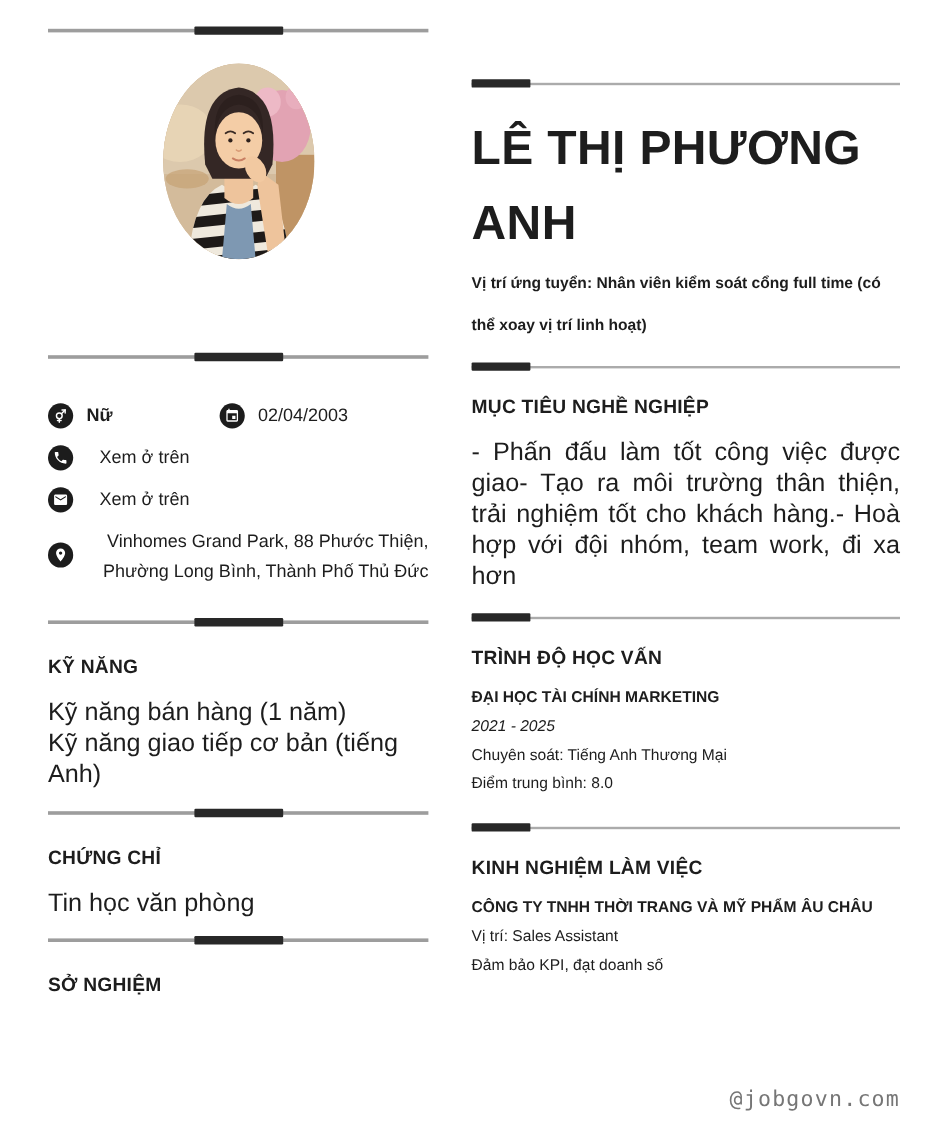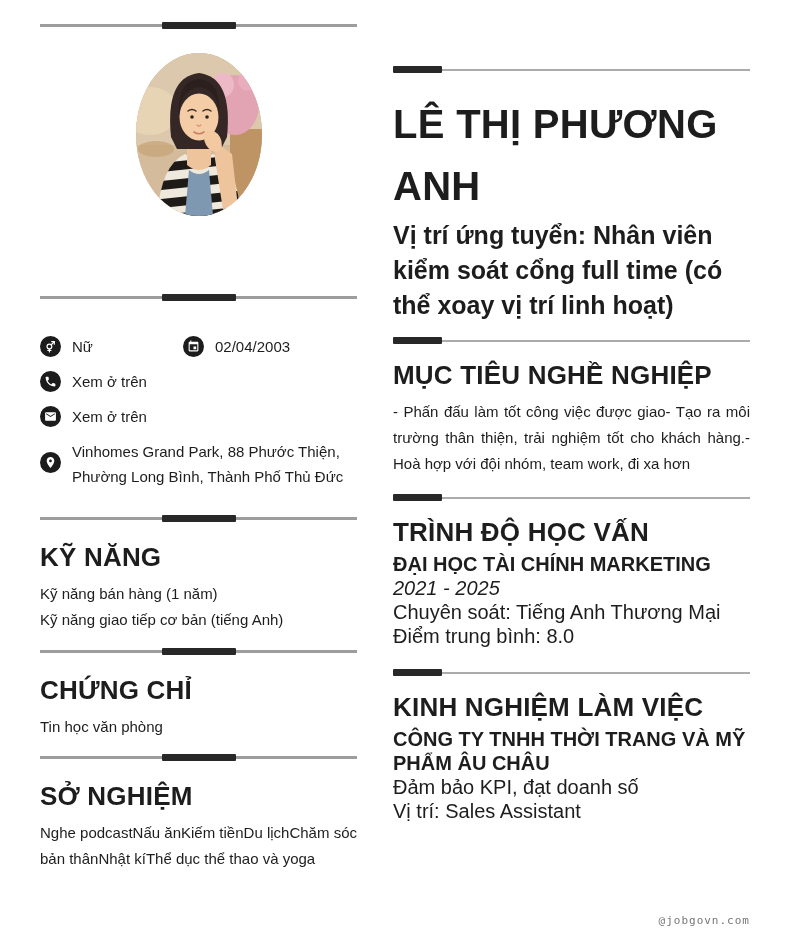--- a/index.html
+++ b/index.html
@@ -23,50 +23,50 @@
   .d3 { margin-top:26px; }
   .d4 { margin-top:15px; }
   .d5 { margin-top:14px; }
 
   
   .photo { width:126px; height:163px; margin:24px auto 0; border-radius:50%; overflow:hidden; background:#d3bb9b; }
   .photo svg { display:block; }
 
   
   .info { margin-top:33px; }
-  .info-row { display:flex; align-items:center; gap:11px; margin-bottom:10px; min-height:22px; }
+  .info-row { display:flex; align-items:center; gap:22px; margin-bottom:10px; min-height:22px;text-align:right; }
   .info-row.top { align-items:flex-start; }
   .info-row.top .ci { margin-top:13px; }
   .info-split { display:flex; margin-bottom:10px; }
   .info-cell { display:flex; align-items:center; gap:11px; }
-  .cell-gender { width:143px; }
+  .cell-gender { width:143px;font-weight:bold; }
   .info-text { font-size:15px; line-height:25px; }
   .ci { width:21px; height:21px; border-radius:50%; background:#1c1c1c; display:flex;
         align-items:center; justify-content:center; flex:none; }
   .ci svg { width:13px; height:13px; }
 
   
-  .sec-title { font-size:26px; font-weight:700; letter-spacing:.2px; line-height:22px; margin-top:24px; }
+  .sec-title { font-size:16px; font-weight:700; letter-spacing:.2px; line-height:22px; margin-top:24px; }
   .rsec .sec-title { margin-top:20px; }
-  .sec-body { margin-top:13px; font-size:15px; line-height:26px; }
+  .sec-body { margin-top:13px; font-size:21px; line-height:26px; }
   .justify { text-align:justify; }
 
   
   .name { margin-top:20px; font-size:40px; font-weight:700; line-height:62px; letter-spacing:.3px; }
-  .position { margin-top:1px; font-size:25px; font-weight:700; line-height:35px; }
+  .position { margin-top:1px; font-size:13px; font-weight:700; line-height:35px; }
   .rd2 { margin-top:14px; }
   .rd3 { margin-top:17px; }
   .rd4 { margin-top:21px; }
 
-  .entry { margin-top:9px; font-size:20px; line-height:24px; }
+  .entry { margin-top:9px; font-size:13px; line-height:24px; }
   .entry .entry-title { font-weight:700; }
   .entry .entry-period { font-style:italic; }
 
   .watermark { position:absolute; right:40px; bottom:12px; font-family:"DejaVu Sans Mono",monospace;
-               font-size:11px; letter-spacing:1px; color:#767676; }
+               font-size:18px; letter-spacing:1px; color:#767676; }
 </style>
 </head>
 <body>
 
 <div class="page">
 
   <div class="col-left">
 
     <div class="divider center d1">
         <div class="thin"></div>
@@ -191,23 +191,20 @@
       </div>
     </div>
 
     <div class="divider center d5">
         <div class="thin"></div>
         <div class="thick"></div>
       </div>
 
     <div class="lsec">
       <div class="sec-title">SỞ NGHIỆM</div>
-      <div class="sec-body justify">
-        <div>Nghe podcastNấu ănKiếm tiềnDu lịchChăm sóc bản thânNhật kíThể dục thể thao và yoga</div>
-      </div>
     </div>
 
   </div>
 
   <div class="col-right">
 
     <div class="divider leftcap d1">
         <div class="thin"></div>
         <div class="thick"></div>
       </div>
@@ -242,22 +239,22 @@
 
     <div class="divider leftcap rd4">
         <div class="thin"></div>
         <div class="thick"></div>
       </div>
 
     <div class="rsec">
       <div class="sec-title">KINH NGHIỆM LÀM VIỆC</div>
       <div class="entry">
         <div class="entry-title">CÔNG TY TNHH THỜI TRANG VÀ MỸ PHẨM ÂU CHÂU</div>
+        <div>Vị trí: Sales Assistant</div>
         <div>Đảm bảo KPI, đạt doanh số</div>
-        <div>Vị trí: Sales Assistant</div>
       </div>
     </div>
 
   </div>
 
   <div class="watermark">@jobgovn.com</div>
 
 </div>
 
 </body></html>

